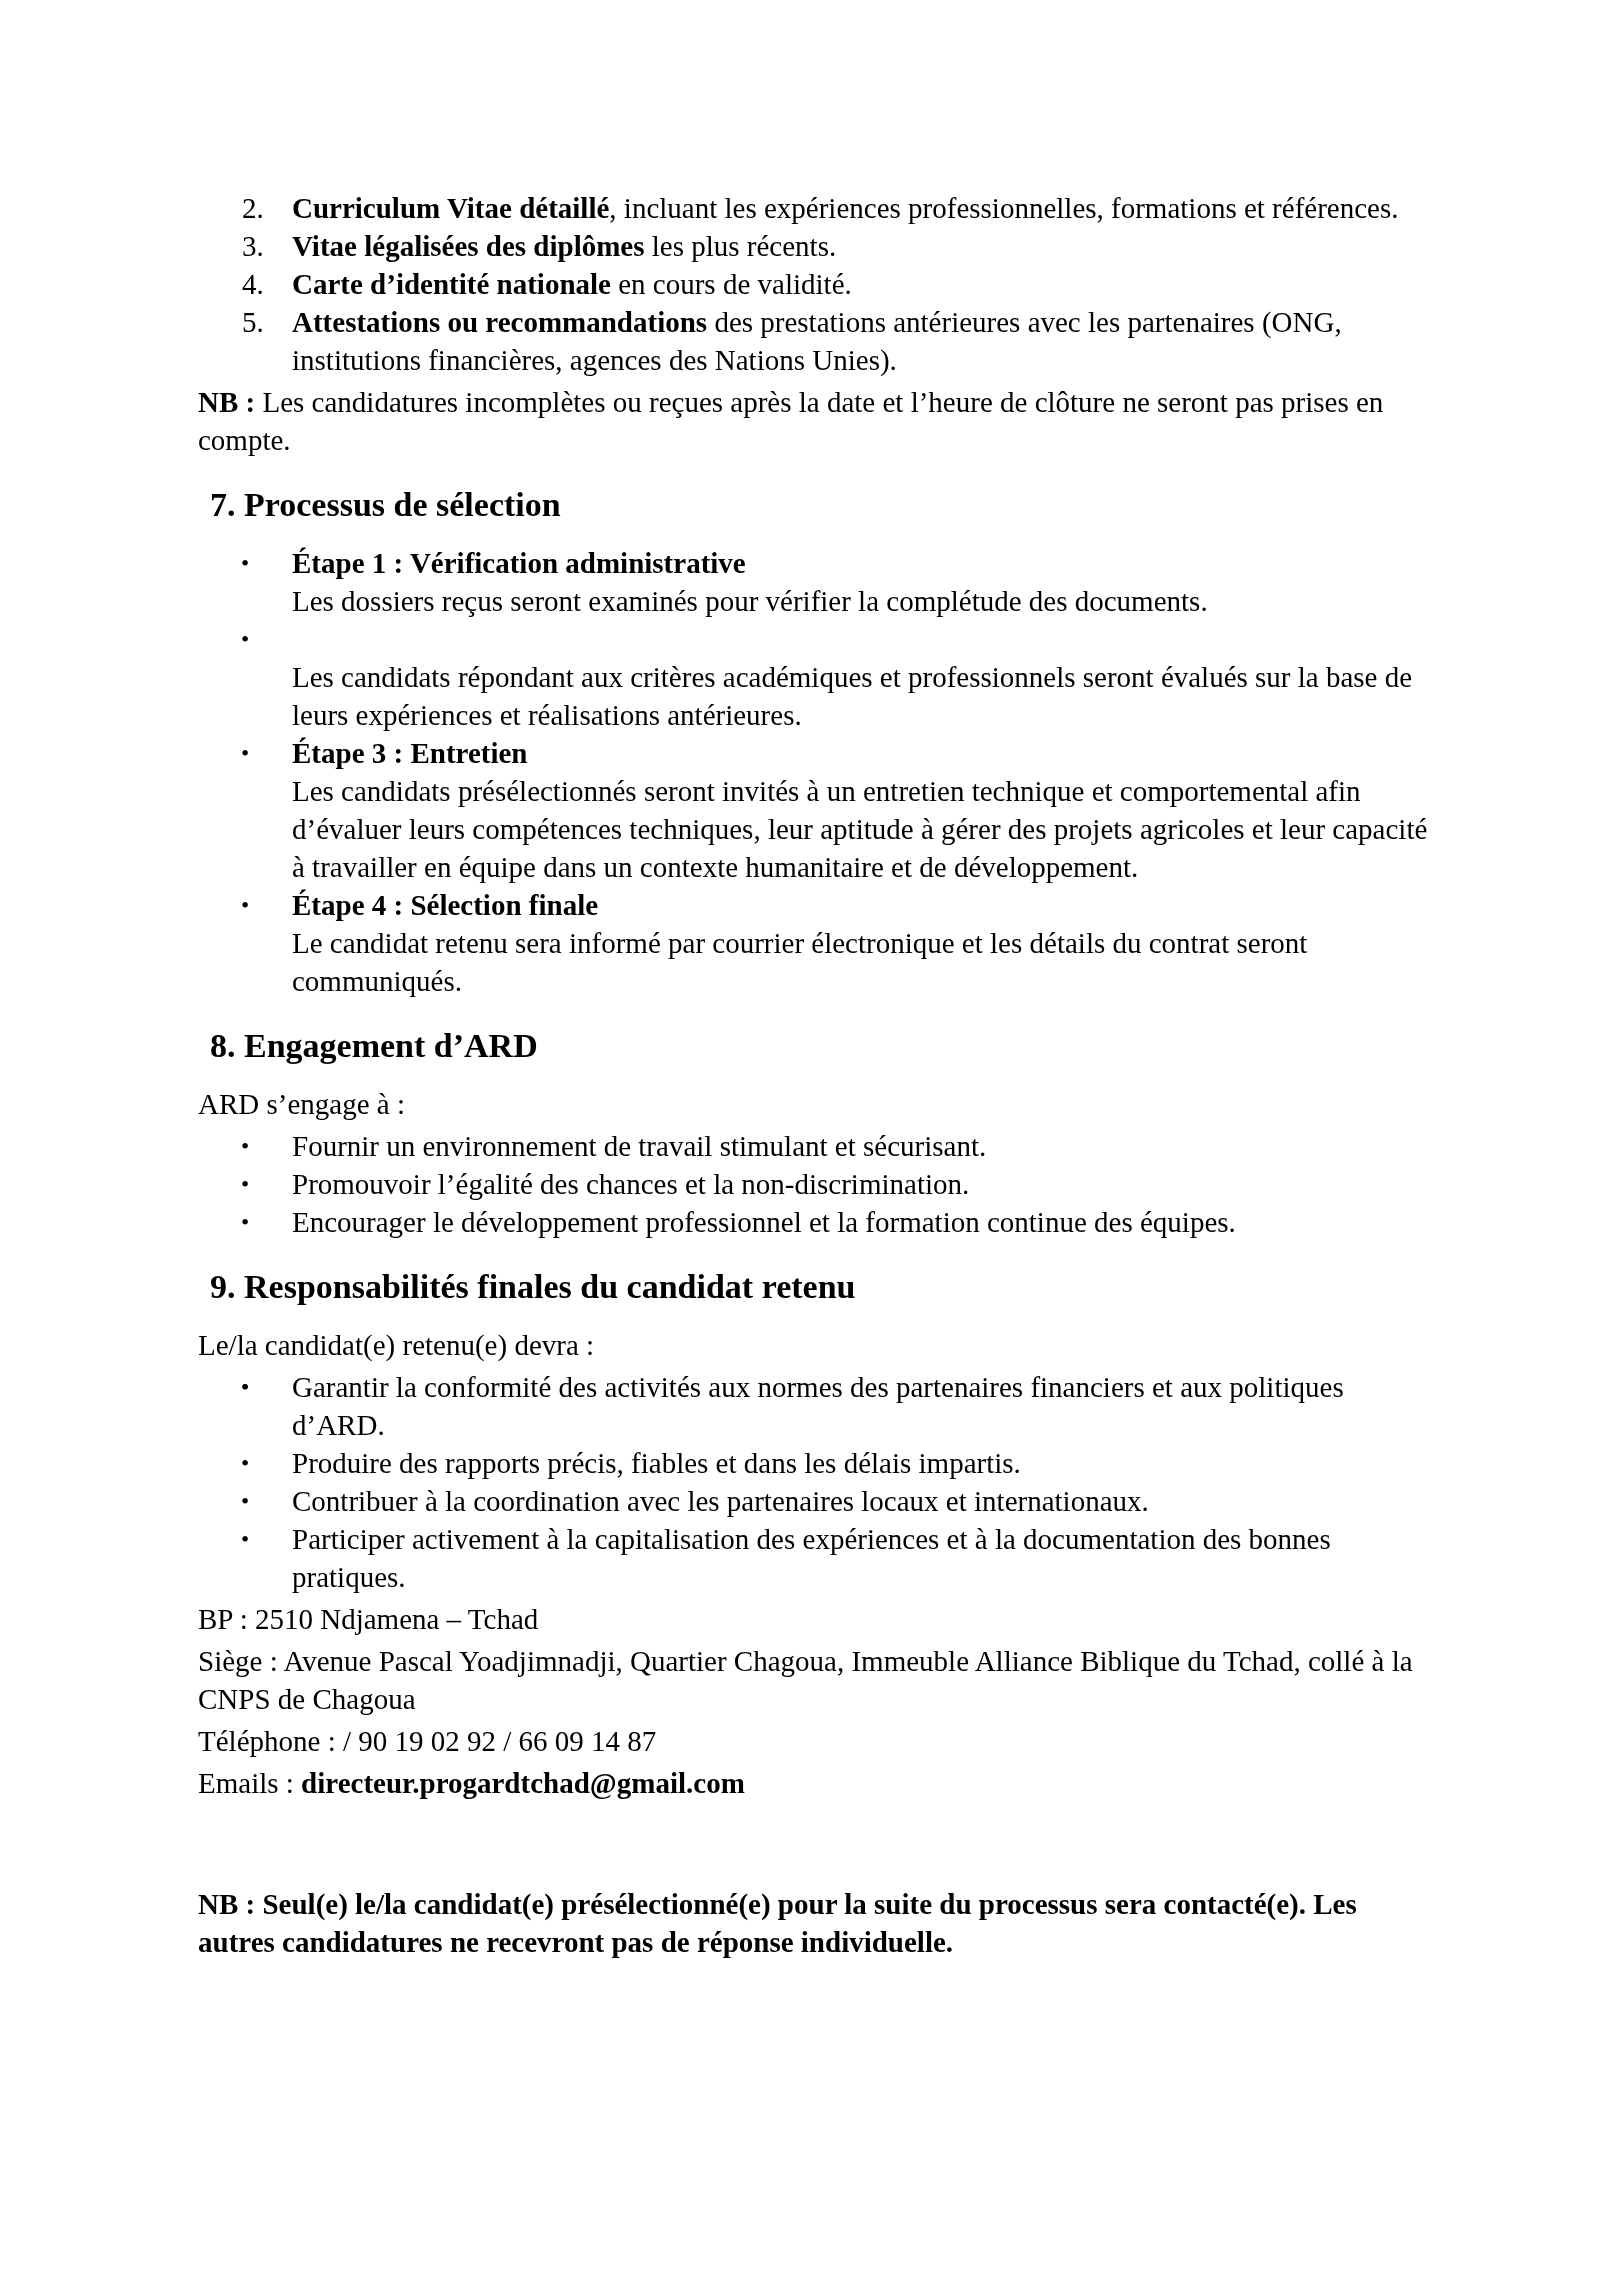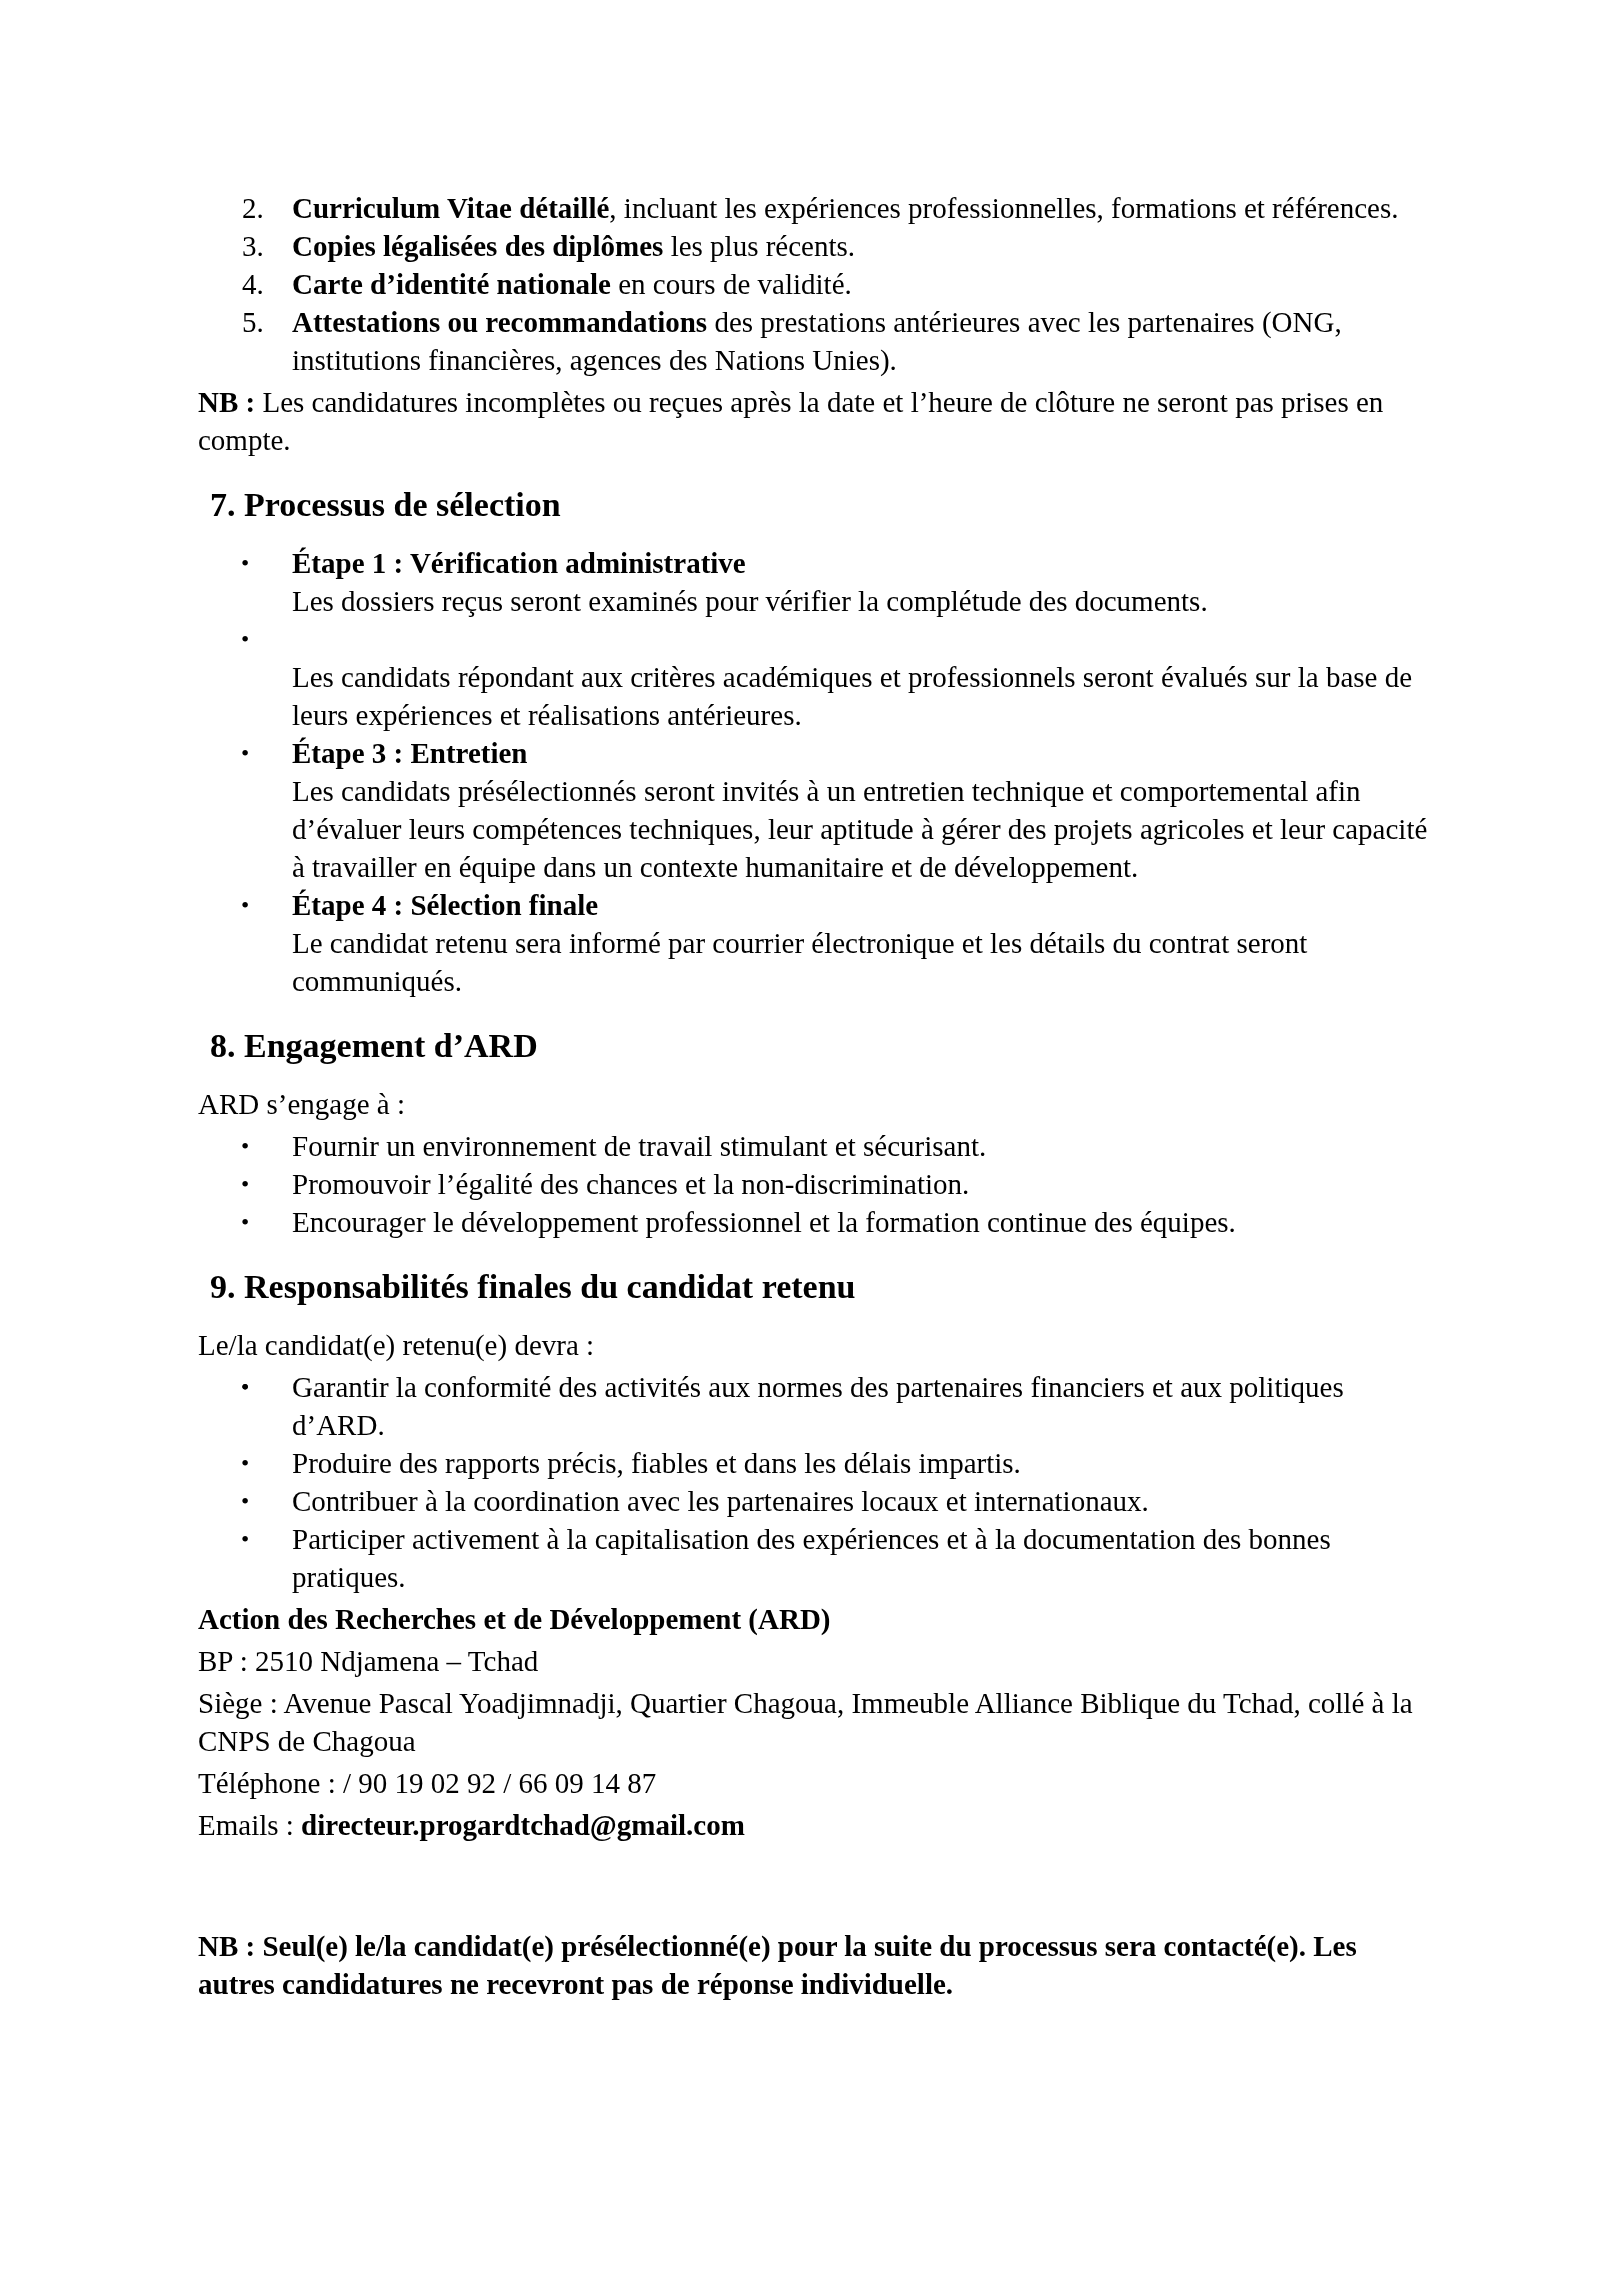--- a/index.html
+++ b/index.html
@@ -21,21 +21,21 @@
 <div class="page">
   <div class="content">
 
     <div>
       <div class="ol-item">
         <span class="ol-num">2.</span>
         <b>Curriculum Vitae détaillé</b><span>, incluant les expériences professionnelles, formations et références.</span>
       </div>
       <div class="ol-item">
         <span class="ol-num">3.</span>
-        <b>Copies légalisées des diplômes</b><span> les plus récents.</span>
+        <b>Vitae légalisées des diplômes</b><span> les plus récents.</span>
       </div>
       <div class="ol-item">
         <span class="ol-num">4.</span>
         <b>Carte d’identité nationale</b><span> en cours de validité.</span>
       </div>
       <div class="ol-item">
         <span class="ol-num">5.</span>
         <b>Attestations ou recommandations</b><span> des prestations antérieures avec les partenaires (ONG, institutions financières, agences des Nations Unies).</span>
       </div>
     </div>
@@ -103,21 +103,20 @@
         <span class="bullet">•</span>
         <span>Contribuer à la coordination avec les partenaires locaux et internationaux.</span>
       </div>
       <div class="ul-item">
         <span class="bullet">•</span>
         <span>Participer activement à la capitalisation des expériences et à la documentation des bonnes pratiques.</span>
       </div>
     </div>
 
     <div>
-      <p class="p"><b>Action des Recherches et de Développement (ARD)</b></p>
       <p class="p">BP : 2510 Ndjamena – Tchad</p>
       <p class="p">Siège : Avenue Pascal Yoadjimnadji, Quartier Chagoua, Immeuble Alliance Biblique du Tchad, collé à la CNPS de Chagoua</p>
       <p class="p">Téléphone : / 90 19 02 92 / 66 09 14 87</p>
       <p class="p">
         <span>Emails : </span><b>directeur.progardtchad@gmail.com</b>
       </p>
     </div>
 
     <div class="spacer"></div>
 

